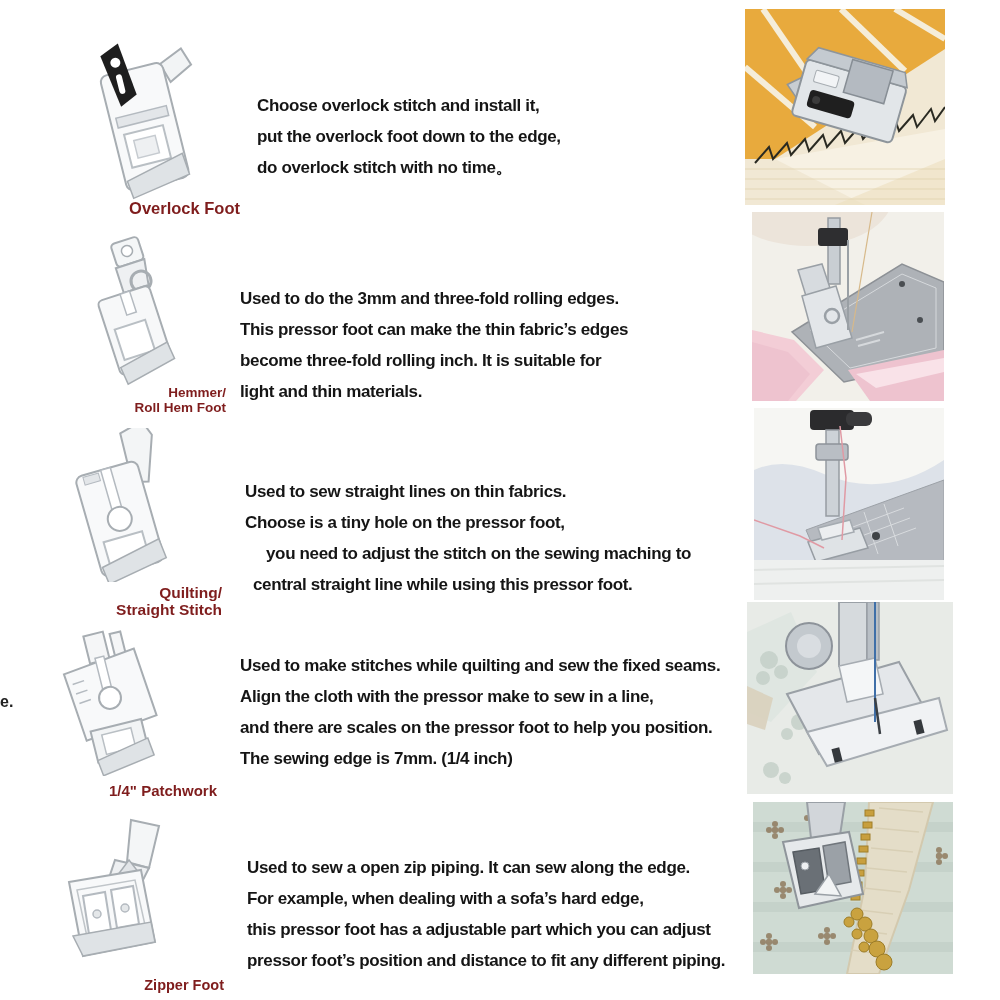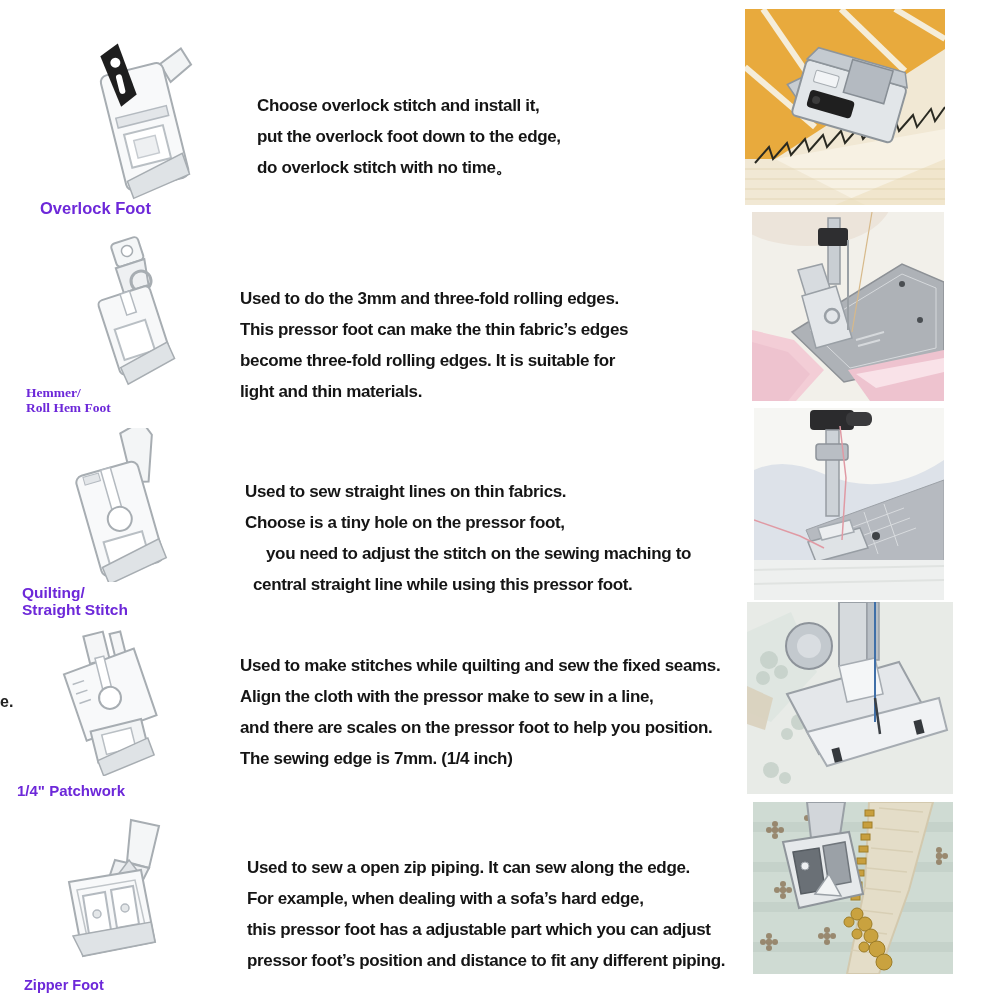--- a/index.html
+++ b/index.html
@@ -3,21 +3,21 @@
 <meta charset="utf-8">
 <style>
   * { margin:0; padding:0; box-sizing:border-box; }
   html,body { background:#ffffff; }
   #stage {
     position:relative; width:1000px; height:1000px; background:#ffffff;
     font-family:"Liberation Sans","DejaVu Sans",sans-serif; color:#141414;
     overflow:hidden;
   }
   .desc-block { position:absolute; font-size:17px; font-weight:bold; letter-spacing:-0.35px; line-height:31px; color:#151515; white-space:nowrap; }
-  .foot-label { position:absolute; width:200px; text-align:left; font-weight:bold; color:#6d28d9; white-space:nowrap; }
+  .foot-label { position:absolute; width:200px; text-align:right; font-weight:bold; color:#7f1d1d; white-space:nowrap; }
   .foot-label.lbl-overlock  { font-size:16.5px; line-height:19px; }
   .foot-label.lbl-hemmer    { font-size:13.5px; line-height:15px; }
   .foot-label.lbl-quilting  { font-size:15.5px; line-height:16.5px; }
   .foot-label.lbl-patchwork { font-size:15px;   line-height:16px; }
   .foot-label.lbl-zipper    { font-size:14.5px; line-height:16px; }
   .illus { position:absolute; }
   .photo { position:absolute; overflow:hidden; }
   .photo svg { display:block; }
   #edge-fragment { position:absolute; left:0px; top:693px; font-size:16px; font-weight:bold; color:#222; }
 </style>
@@ -54,21 +54,21 @@
         <circle cx="76" cy="17" r="5.5" fill="#ffffff" stroke="#a7adb2" stroke-width="1.5"></circle>
         <polygon points="60,30 90,30 86,56 60,56" fill="#eef0f2" stroke="#a7adb2" stroke-width="2"></polygon>
         <circle cx="80" cy="50" r="10" fill="none" stroke="#a7adb2" stroke-width="3"></circle>
         <rect x="32" y="56" width="54" height="78" rx="5" fill="#f7f8f9" stroke="#a7adb2" stroke-width="2"></rect>
         <rect x="56" y="56" width="10" height="22" fill="#ffffff" stroke="#b4bac0" stroke-width="1.5"></rect>
         <rect x="40" y="88" width="32" height="32" fill="#ffffff" stroke="#b9bfc4" stroke-width="2"></rect>
         <polygon points="34,126 86,116 88,134 36,144" fill="#dfe3e6" stroke="#a7adb2" stroke-width="1.5"></polygon>
       </g>
     </svg>
   </div>
-  <div class="foot-label lbl-hemmer" style="left:26px; top:385px;font-family:Liberation Serif, serif;">
+  <div class="foot-label lbl-hemmer" style="left:26px; top:385px;">
     <div>Hemmer/</div>
     <div>Roll Hem Foot</div>
   </div>
 
   <div class="illus" style="left:54px; top:428px; width:134px; height:154px;">
     <svg width="134" height="154" viewBox="0 0 134 154">
       <g transform="rotate(-16 67 77)">
         <polygon points="86,8 110,2 116,18 100,62 84,58" fill="#f3f5f6" stroke="#a7adb2" stroke-width="2"></polygon>
         <rect x="30" y="38" width="64" height="104" rx="7" fill="#f8f9fa" stroke="#a7adb2" stroke-width="2"></rect>
         <rect x="38" y="40" width="16" height="8" fill="#e3e6e9" stroke="#b4bac0" stroke-width="1"></rect>
@@ -125,21 +125,21 @@
 
   <div class="desc-block" style="left:237px; top:90px;margin-left:20px;">
     <div>Choose overlock stitch and install it,</div>
     <div>put the overlock foot down to the edge,</div>
     <div>do overlock stitch with no time。</div>
   </div>
 
   <div class="desc-block" style="left:240px; top:283px;">
     <div>Used to do the 3mm and three-fold rolling edges.</div>
     <div>This pressor foot can make the thin fabric’s edges</div>
-    <div>become three-fold rolling edges. It is suitable for</div>
+    <div>become three-fold rolling inch. It is suitable for</div>
     <div>light and thin materials.</div>
   </div>
 
   <div class="desc-block" style="left:245px; top:476px;">
     <div>Used to sew straight lines on thin fabrics.</div>
     <div>Choose is a tiny hole on the pressor foot,</div>
     <div style="margin-left:21px;">you need to adjust the stitch on the sewing maching to</div>
     <div style="margin-left:8px;">central straight line while using this pressor foot.</div>
   </div>
 

